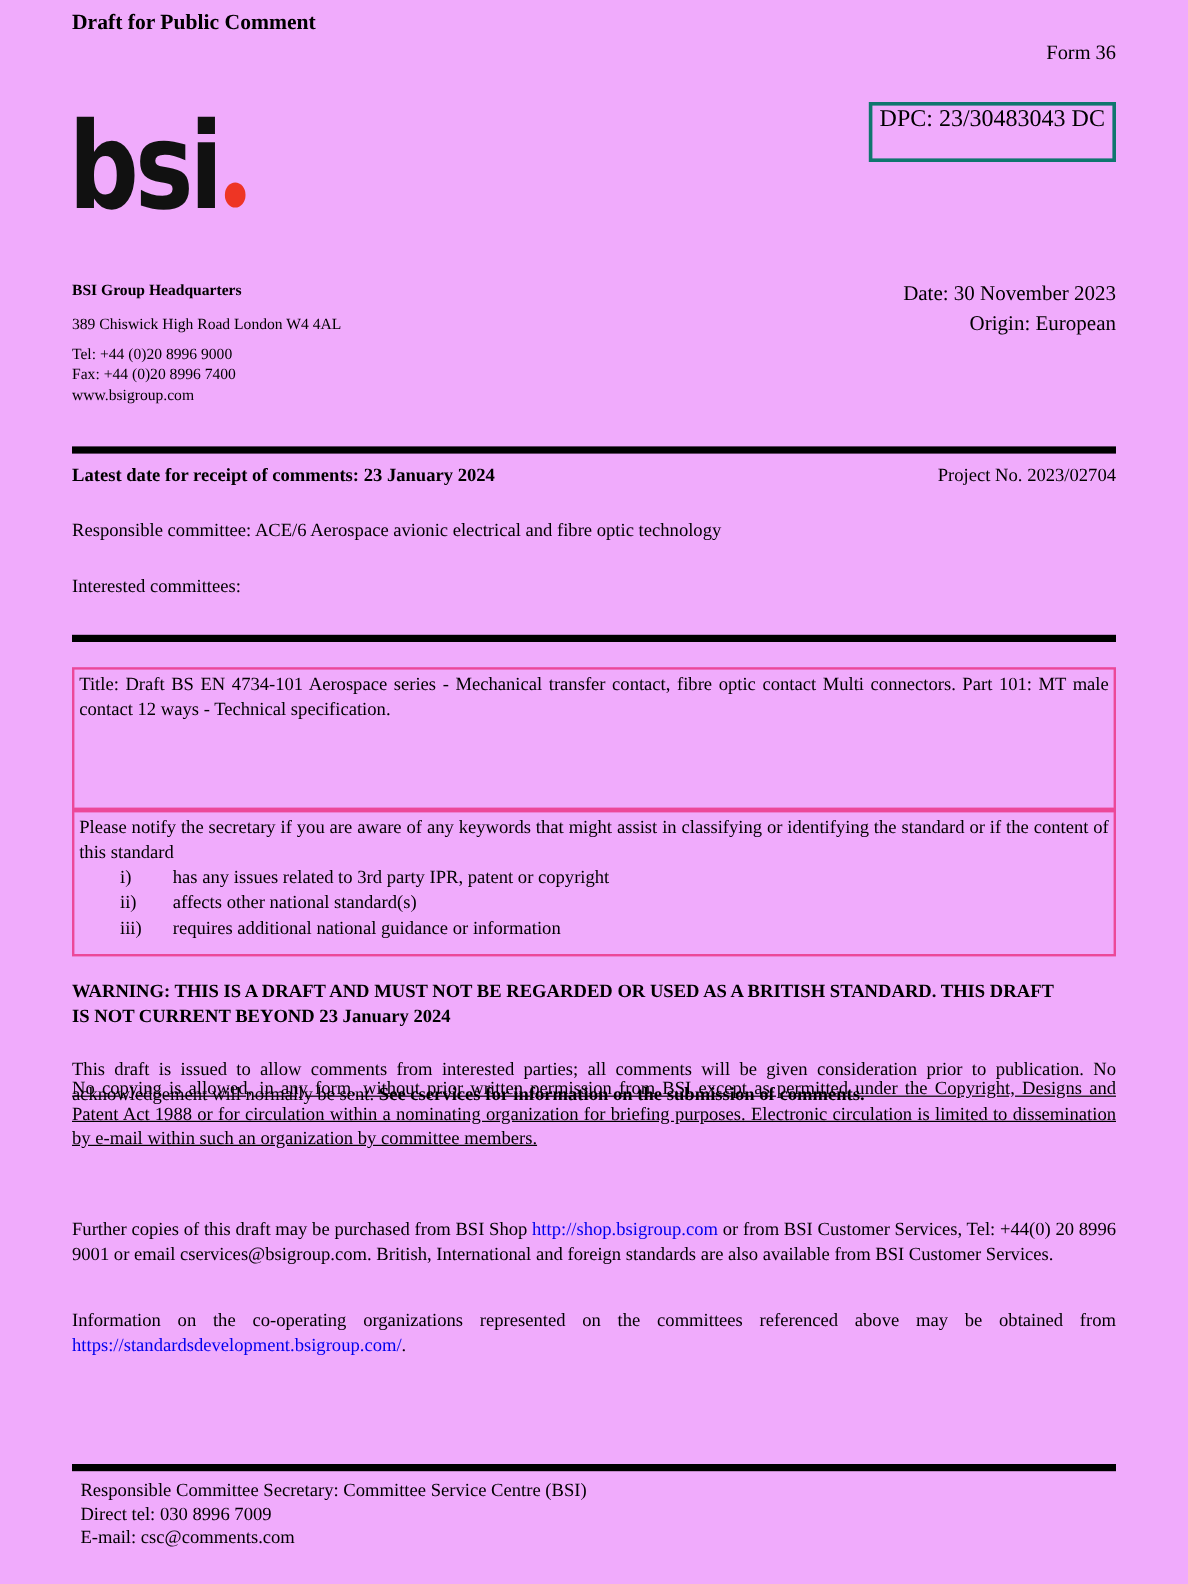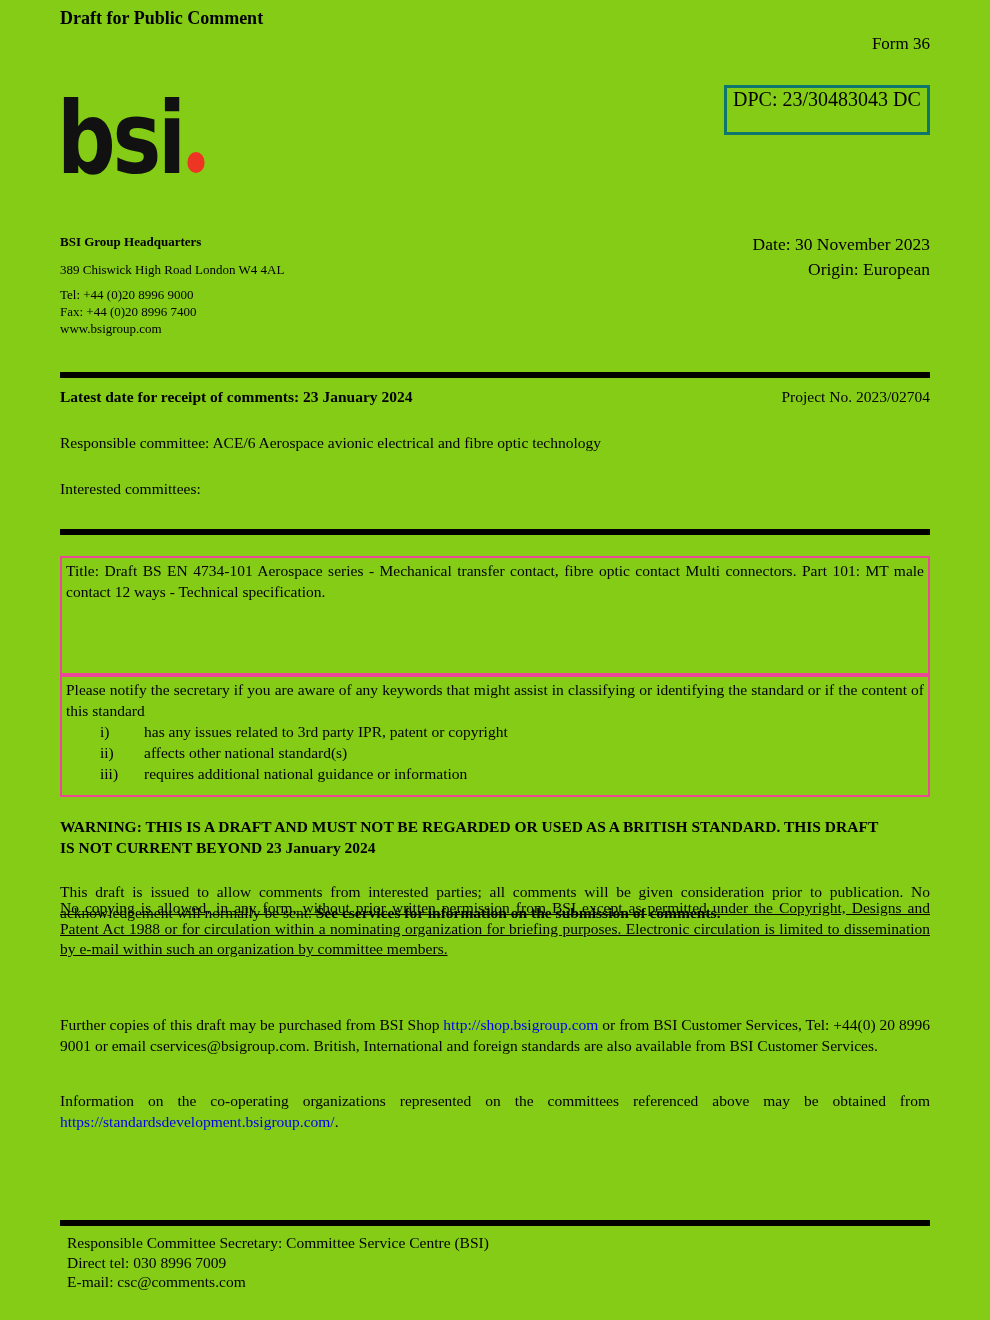--- a/index.html
+++ b/index.html
@@ -1,20 +1,20 @@
 <!DOCTYPE html>
 <html><head>
 <meta charset="utf-8">
 <style>
   * { margin:0; padding:0; box-sizing:border-box; }
   html,body { background:#ffffff; }
   .page {
     position:relative;
     width:990px; height:1320px;
-    background:#84cc16;
+    background:#f0abfc;
     font-family:"Liberation Serif", serif;
     color:#000000;
     overflow:hidden;
   }
   .abs { position:absolute; }
 
   .dfpc { left:60px; top:8px; font-size:18px; font-weight:bold; }
   .form36 { right:60px; top:34px; font-size:17px; }
 
   .dpc-box {

